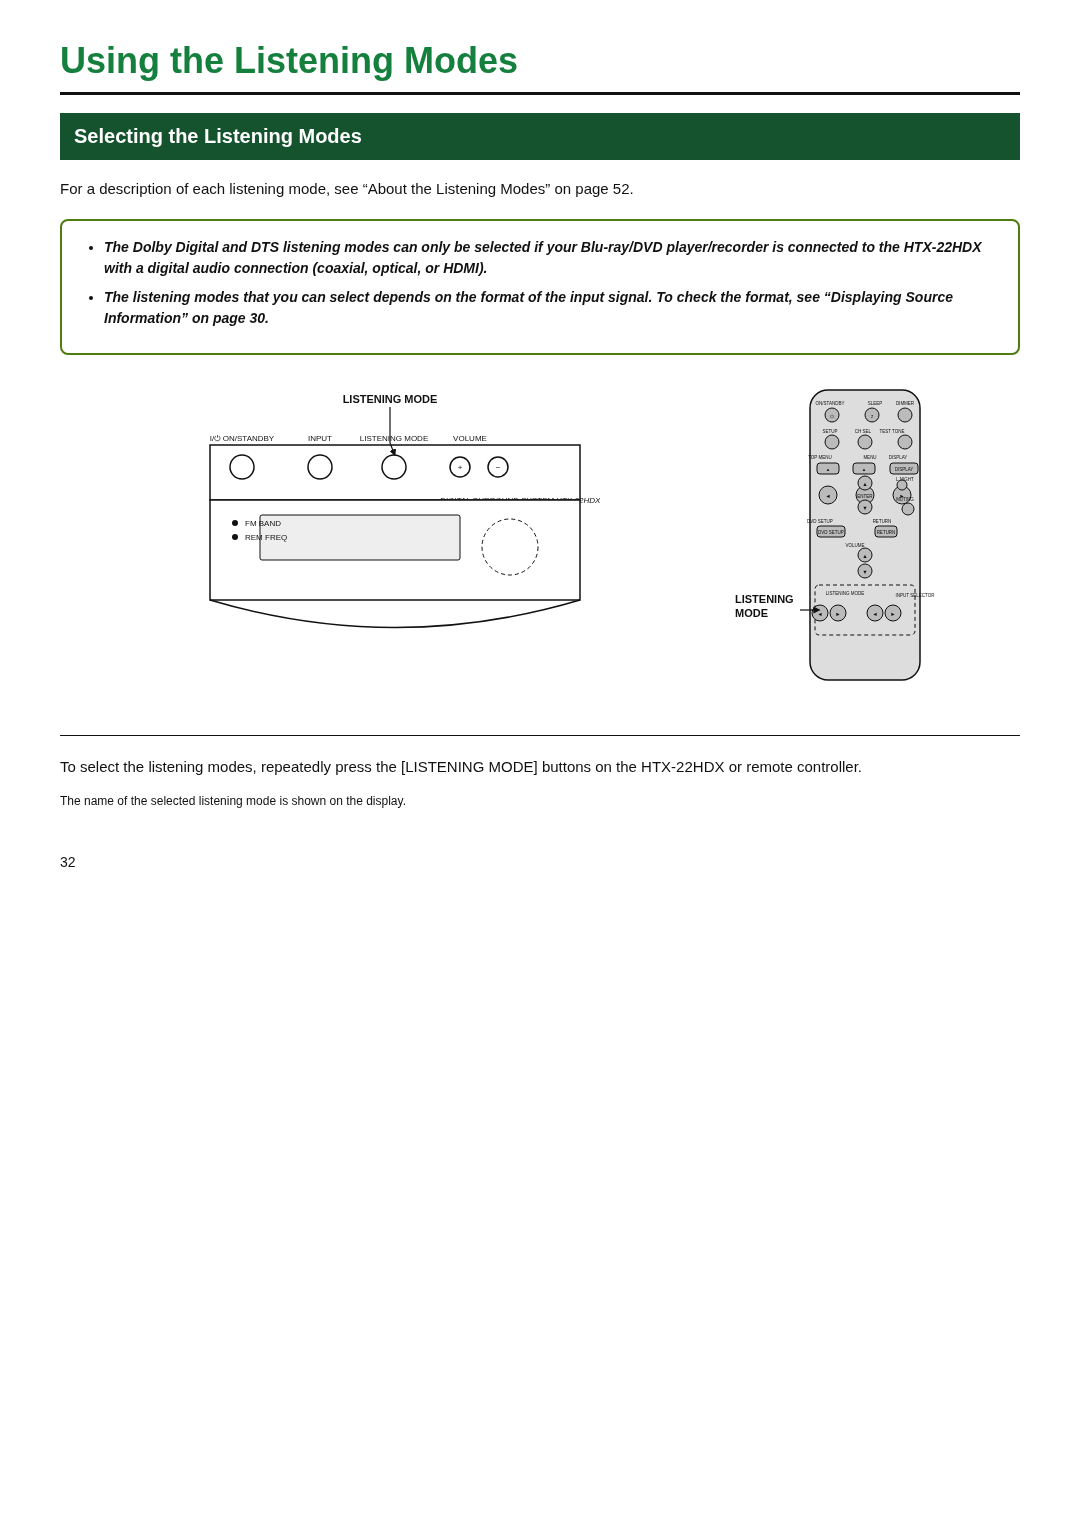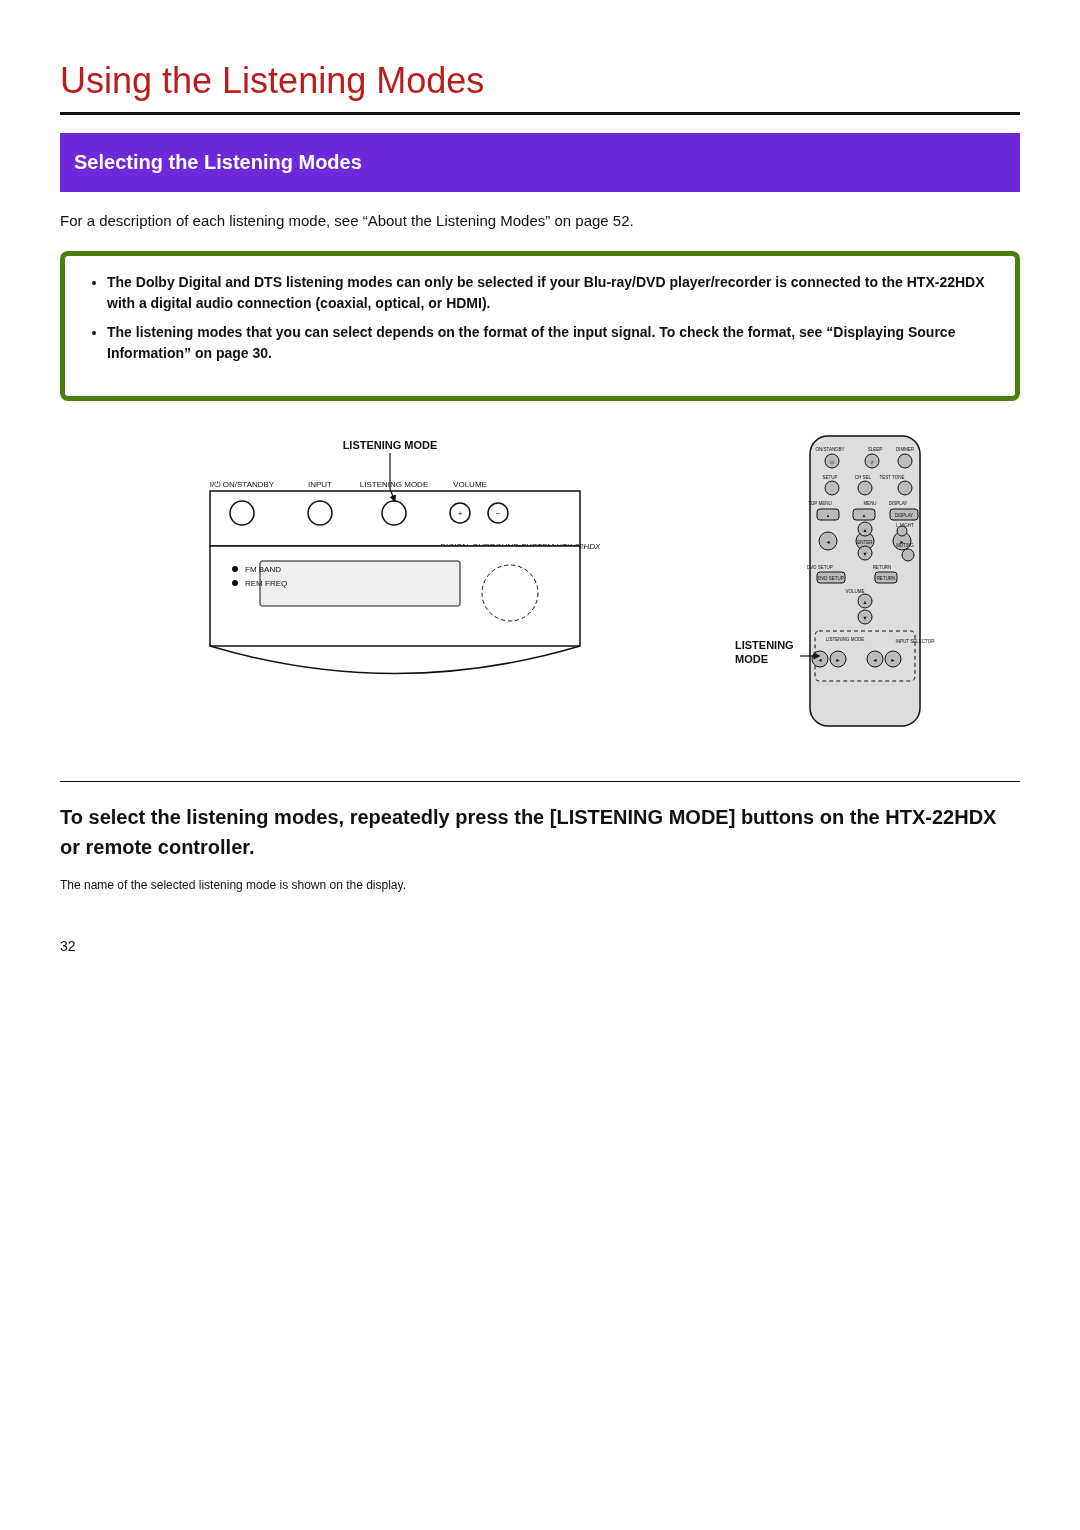--- a/index.html
+++ b/index.html
@@ -7,64 +7,64 @@
       background: #fff;
       font-family: Arial, Helvetica, sans-serif;
       width: 1080px;
       min-height: 1530px;
       padding: 40px 60px 60px 60px;
       color: #111;
     }
 
     .page-title {
       font-size: 36px;
-      font-weight: normal;
-      color: #b91c1c;
+      font-weight: bold;
+      color: #15803d;
       border-bottom: 3px solid #111;
       padding-bottom: 10px;
       margin-bottom: 18px;
-      margin-top: 20px;
     }
 
     .section-heading {
-      background: #6d28d9;
+      background: #14532d;
       color: #fff;
       font-size: 20px;
       font-weight: bold;
-      padding: 18px 14px;
+      padding: 12px 14px;
       margin-bottom: 18px;
     }
 
     .intro-text {
       font-size: 15px;
       margin-bottom: 18px;
       line-height: 1.5;
     }
 
     .warning-box {
-      border: 5px solid #4d7c0f;
+      border: 2px solid #4d7c0f;
       border-radius: 8px;
       padding: 16px 22px;
       margin-bottom: 30px;
+      font-style: italic;
     }
 
     .warning-box ul {
       list-style: disc;
       padding-left: 20px;
     }
 
     .warning-box ul li {
       font-size: 14px;
       font-weight: bold;
       line-height: 1.5;
       margin-bottom: 8px;
     }
 
     .warning-box ul li:last-child {
-      margin-bottom: 16px;
+      margin-bottom: 8px;
     }
 
     
     .diagram-row {
       display: flex;
       flex-direction: row;
       align-items: flex-start;
       margin-bottom: 30px;
     }
 
@@ -86,22 +86,22 @@
       position: relative;
     }
 
     .divider-line {
       border: none;
       border-top: 1.5px solid #111;
       margin: 10px 0 20px 0;
     }
 
     .instructions-bold {
-      font-size: 20px;
-      font-weight: bold;
+      font-size: 15px;
+      font-weight: normal;
       line-height: 1.5;
       margin-bottom: 14px;
     }
 
     .instructions-normal {
       font-size: 12px;
       line-height: 1.5;
     }
 
     .page-number {

